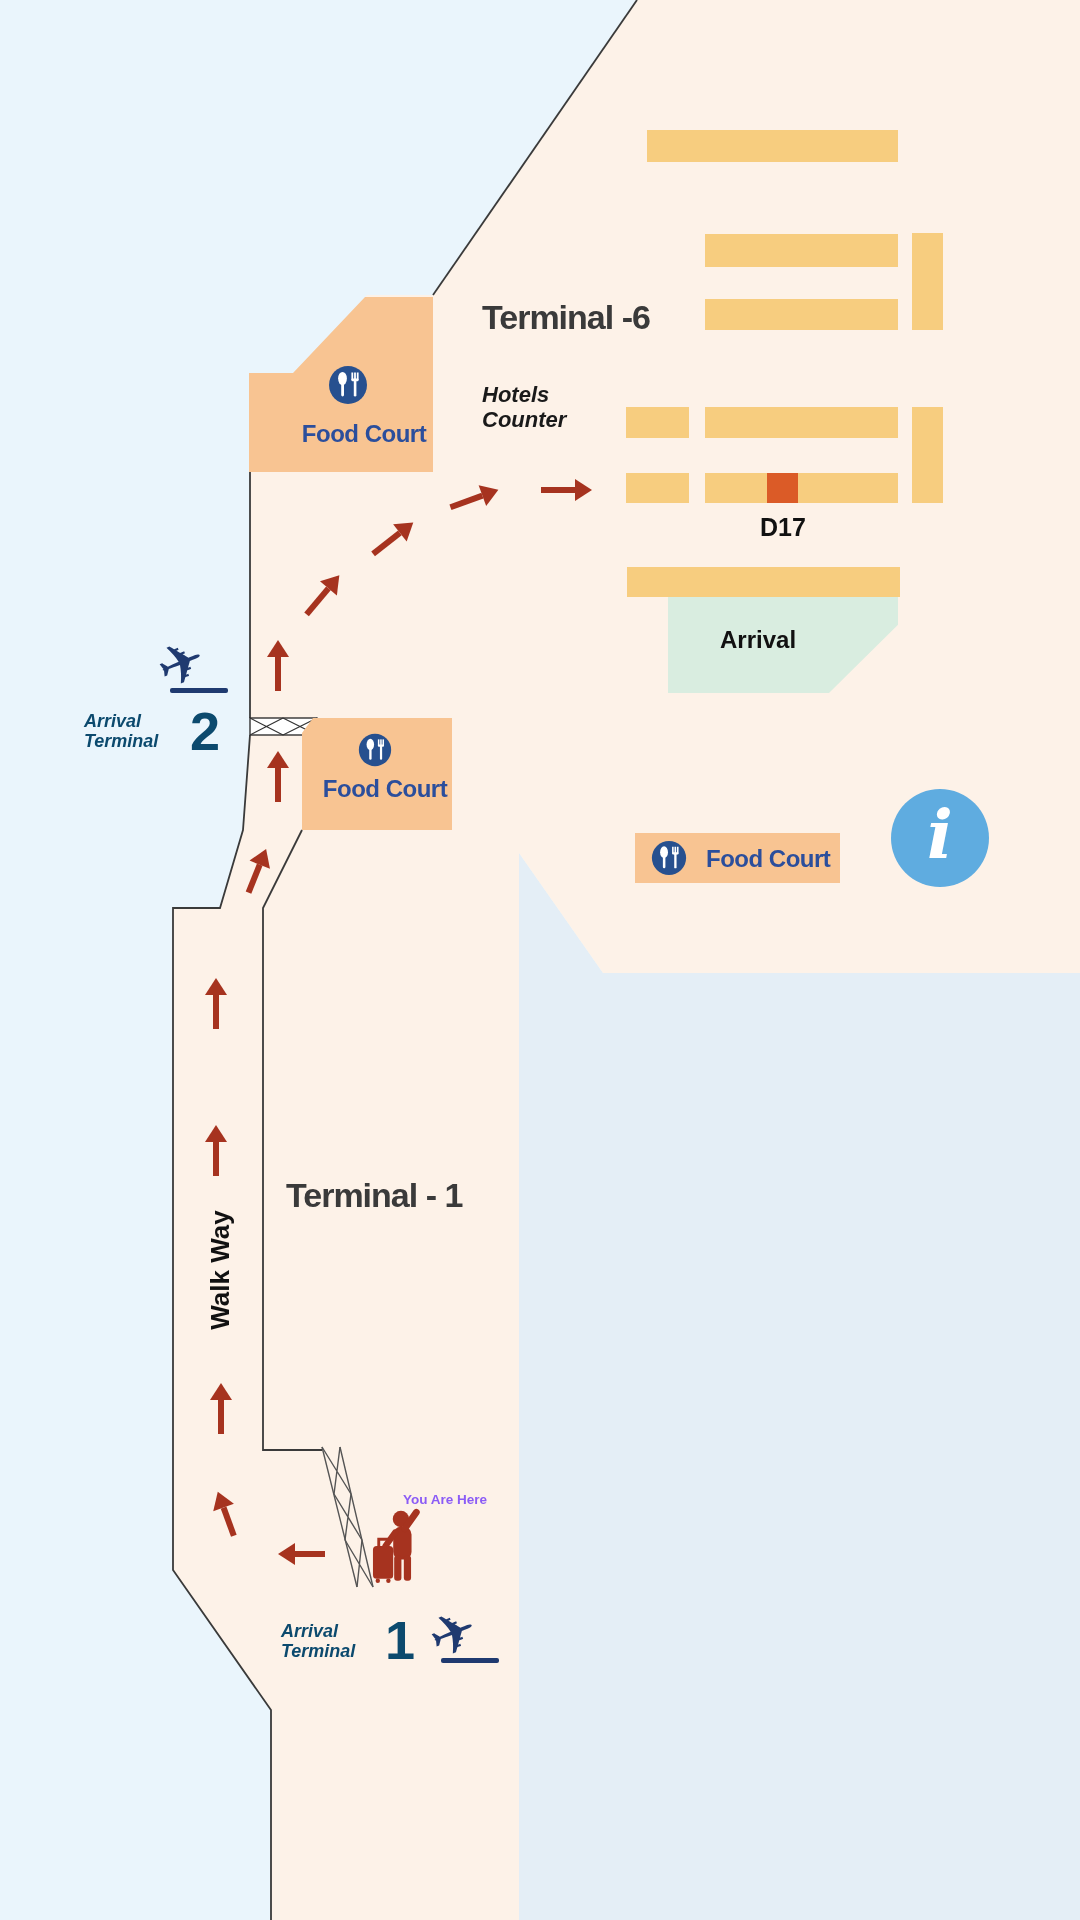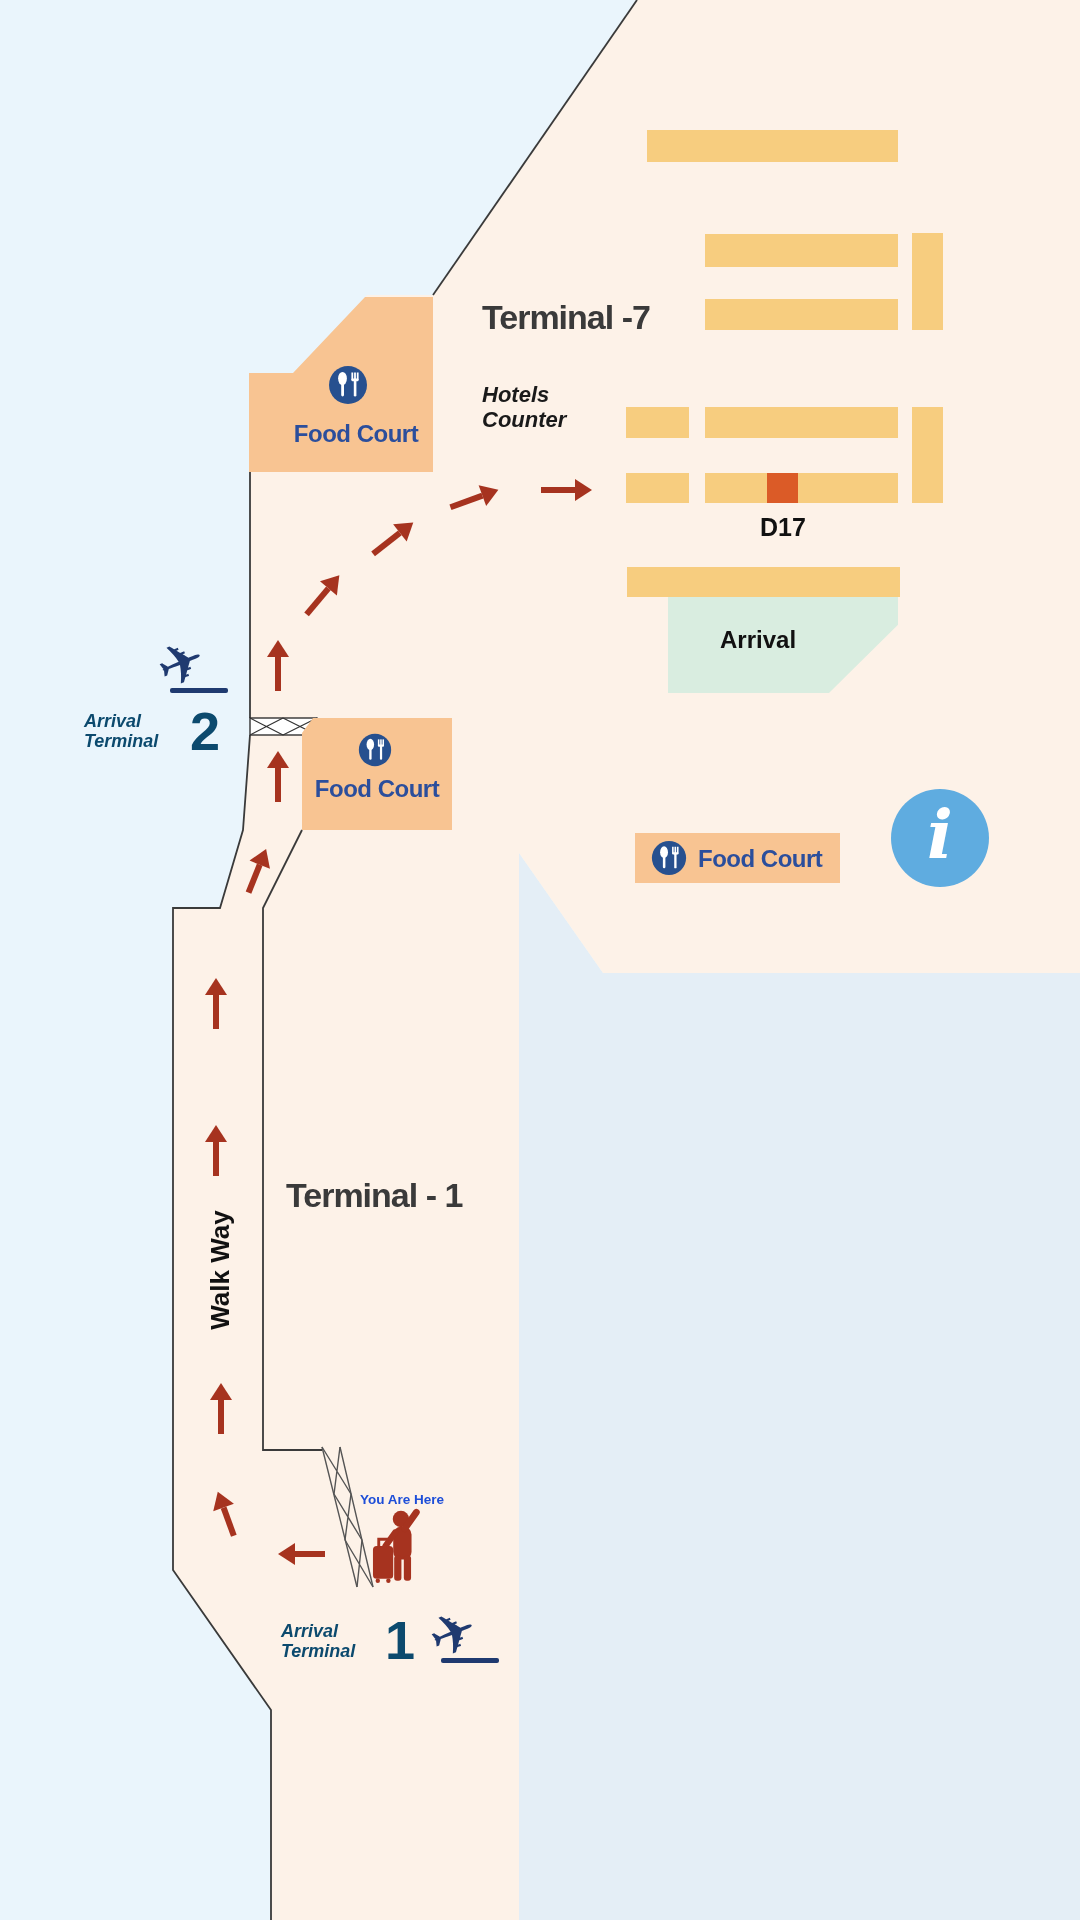--- a/index.html
+++ b/index.html
@@ -8,27 +8,27 @@
     font-family:"Liberation Sans","DejaVu Sans",sans-serif;
     background:#EAF5FC;
   }
   .abs{position:absolute;}
   svg.bglayer{position:absolute;left:0;top:0;}
   
   .gatebar{position:absolute;background:#F7CD7F;}
   .d17cell{position:absolute;background:#DB5B27;}
   
   .fcbox{position:absolute;background:#F8C492;}
-  .fclabel{color:#2B4E9C;font-weight:bold;font-size:24px;letter-spacing:-0.5px;}
+  .fclabel{color:#2B4E9C;font-weight:bold;font-size:24px;letter-spacing:-0.5px;margin-left:8px;}
   
   .title{color:#3A3A3A;font-weight:bold;font-size:34px;letter-spacing:-1px;white-space:nowrap;}
   .blacklabel{color:#111;font-weight:bold;}
   .prelines{white-space:pre-line;font-style:italic;}
   .navy{color:#0c4a6e;}
-  .red{color:#1d4ed8;}
+  .red{color:#8b5cf6;margin-left:43px;}
   
   .arrow{position:absolute;width:22px;height:54px;transform:translate(-50%,-50%) rotate(var(--r,0deg));}
   .arrow .head{width:0;height:0;border-left:11px solid transparent;border-right:11px solid transparent;
                border-bottom:17px solid #A6331F;margin:0 auto;}
   .arrow .stem{width:6px;height:34px;background:#A6331F;margin:0 auto;}
   .arrow.short .stem{height:30px;}
   
   .plane{position:absolute;font-family:"DejaVu Sans",sans-serif;font-size:56px;line-height:56px;
          color:#1F3A70;transform:rotate(-22deg);}
   .plane-underline{position:absolute;background:#1F3A70;border-radius:2px;}
@@ -81,21 +81,21 @@
     <div class="d17cell" style="left:62px;top:0;width:31px;height:30px;"></div>
   </div>
   <div class="gatebar" style="left:627px;top:567px;width:273px;height:30px;"></div>
 
   <div class="abs blacklabel" style="left:752px;top:513px;width:62px;font-size:25px;text-align:center;">D17</div>
 
   <div class="abs" style="left:668px;top:597px;width:230px;height:96px;background:#D9EDE0;
        clip-path:polygon(0 0,100% 0,100% 29%,70% 100%,0 100%);"></div>
   <div class="abs blacklabel" style="left:720px;top:626px;font-size:24px;">Arrival</div>
 
-  <div class="abs title" style="left:482px;top:298px;">Terminal -7</div>
+  <div class="abs title" style="left:482px;top:298px;">Terminal -6</div>
   <div class="abs blacklabel prelines" style="left:482px;top:382px;font-size:22px;line-height:25px;color:#1a1a1a;">Hotels
 Counter</div>
   <div class="abs title" style="left:286px;top:1176px;">Terminal - 1</div>
   <div class="walkway-label">Walk Way</div>
 
   <div class="fcbox" style="left:249px;top:295px;width:184px;height:177px;
        clip-path:polygon(0px 78px,44px 78px,116px 2px,184px 2px,184px 177px,0px 177px);"></div>
   <svg class="abs" style="left:328px;top:365px;" width="40" height="40" viewBox="0 0 40 40">
     <circle cx="20" cy="20" r="19" fill="#27508F"></circle>
     <g fill="#fff">

